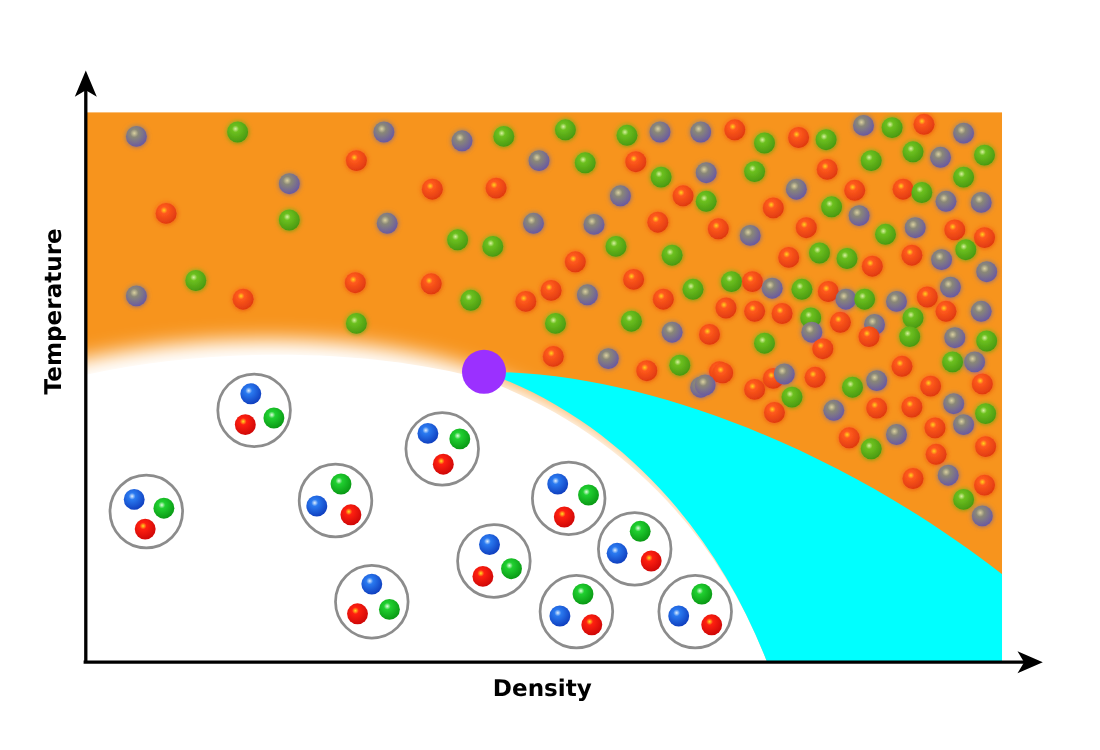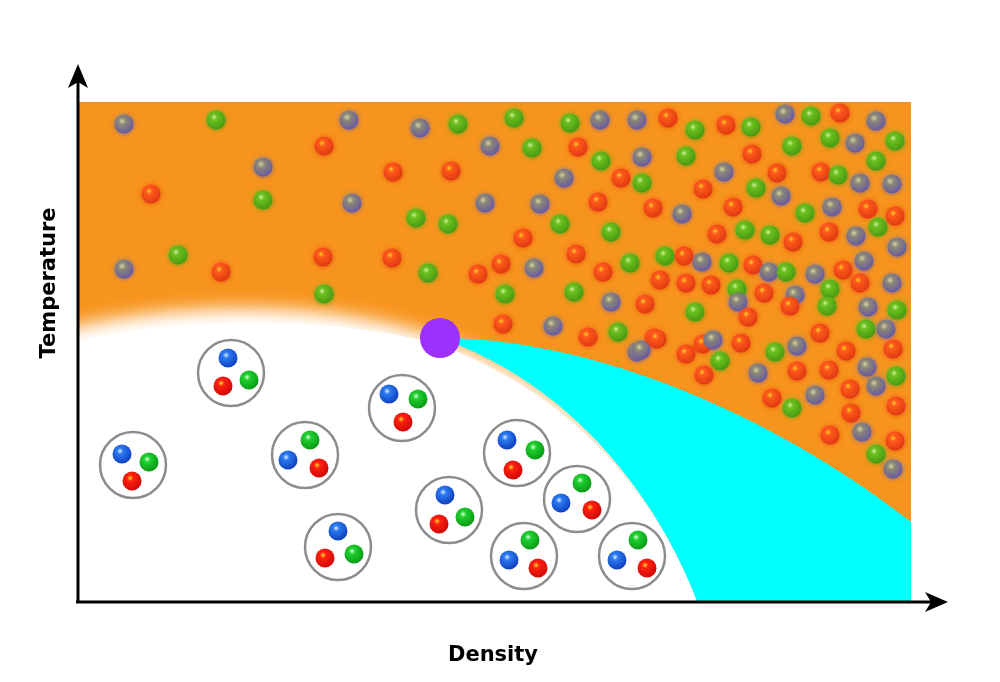--- a/index.html
+++ b/index.html
@@ -1,19 +1,19 @@
 <!DOCTYPE html>
 <html><head>
 <meta charset="utf-8">
 <style>
   html, body { margin: 0; padding: 0; background: #ffffff; }
   body { width: 1000px; height: 682px; position: relative; overflow: hidden; font-family: "DejaVu Sans", sans-serif; }
   #stage { position: absolute; left: 0; top: 0; width: 1000px; height: 682px; }
   .axis-label { position: absolute; font-weight: bold; font-size: 21px; color: #000; font-family: "DejaVu Sans", sans-serif; }
-  #xlabel { left: 448px; top: 642px; }
+  #xlabel { left: 448px; top: 614px; }
   #ylabel { left: 48px; top: 283px; transform: translate(-50%, -50%) rotate(-90deg); white-space: nowrap; }
 </style>
 </head>
 <body>
 
 <svg id="stage" width="1000" height="682" viewBox="0 0 1000 682">
   <defs>
     <linearGradient id="fade" x1="0" y1="0" x2="0" y2="1">
       <stop offset="0" stop-color="#f7941d" stop-opacity="0"></stop>
       <stop offset="1" stop-color="#ffffff" stop-opacity="1"></stop>

